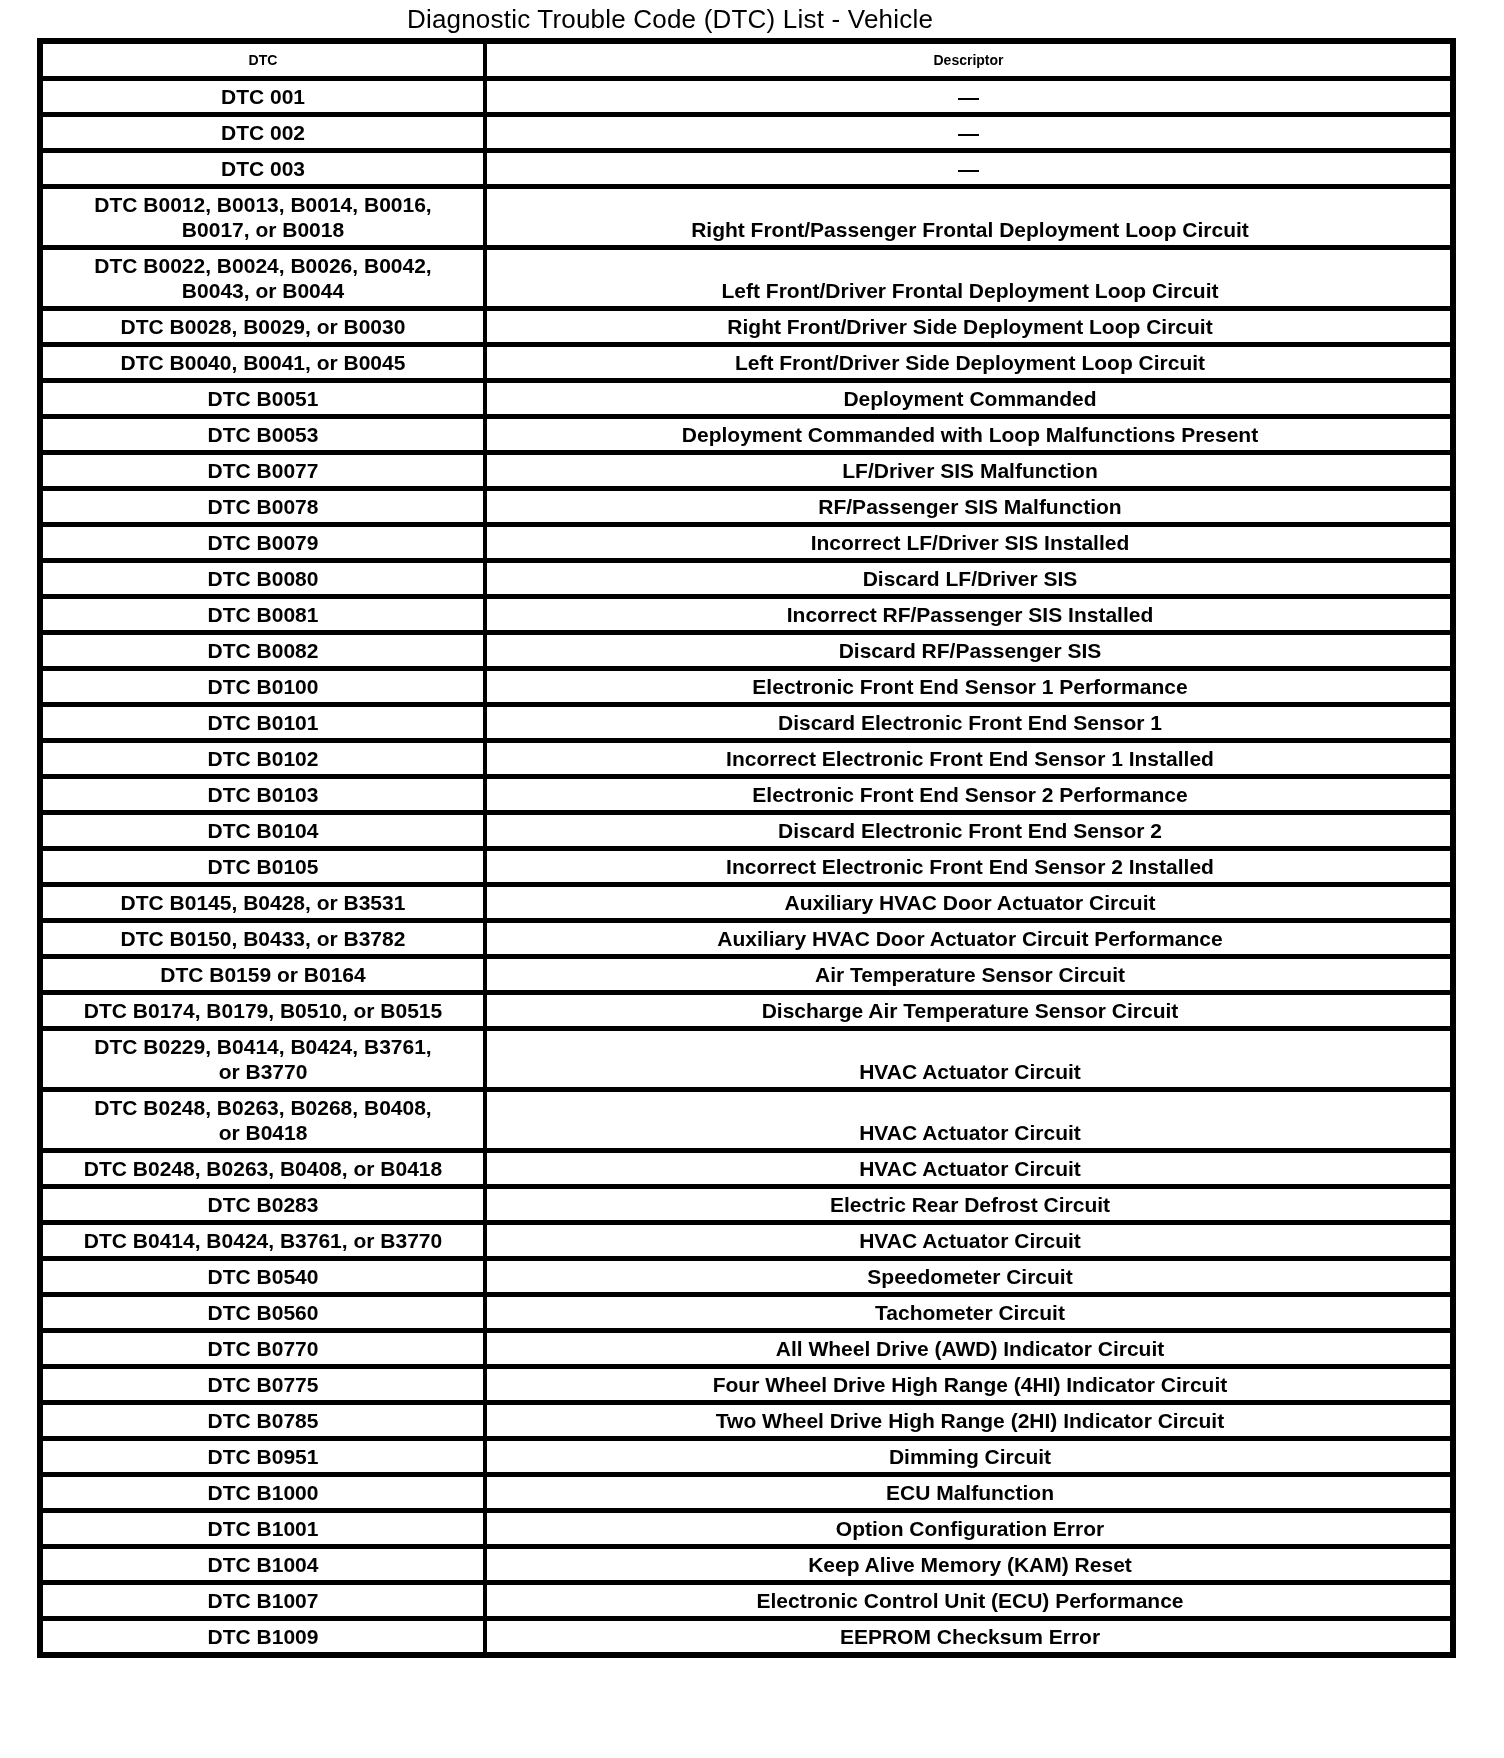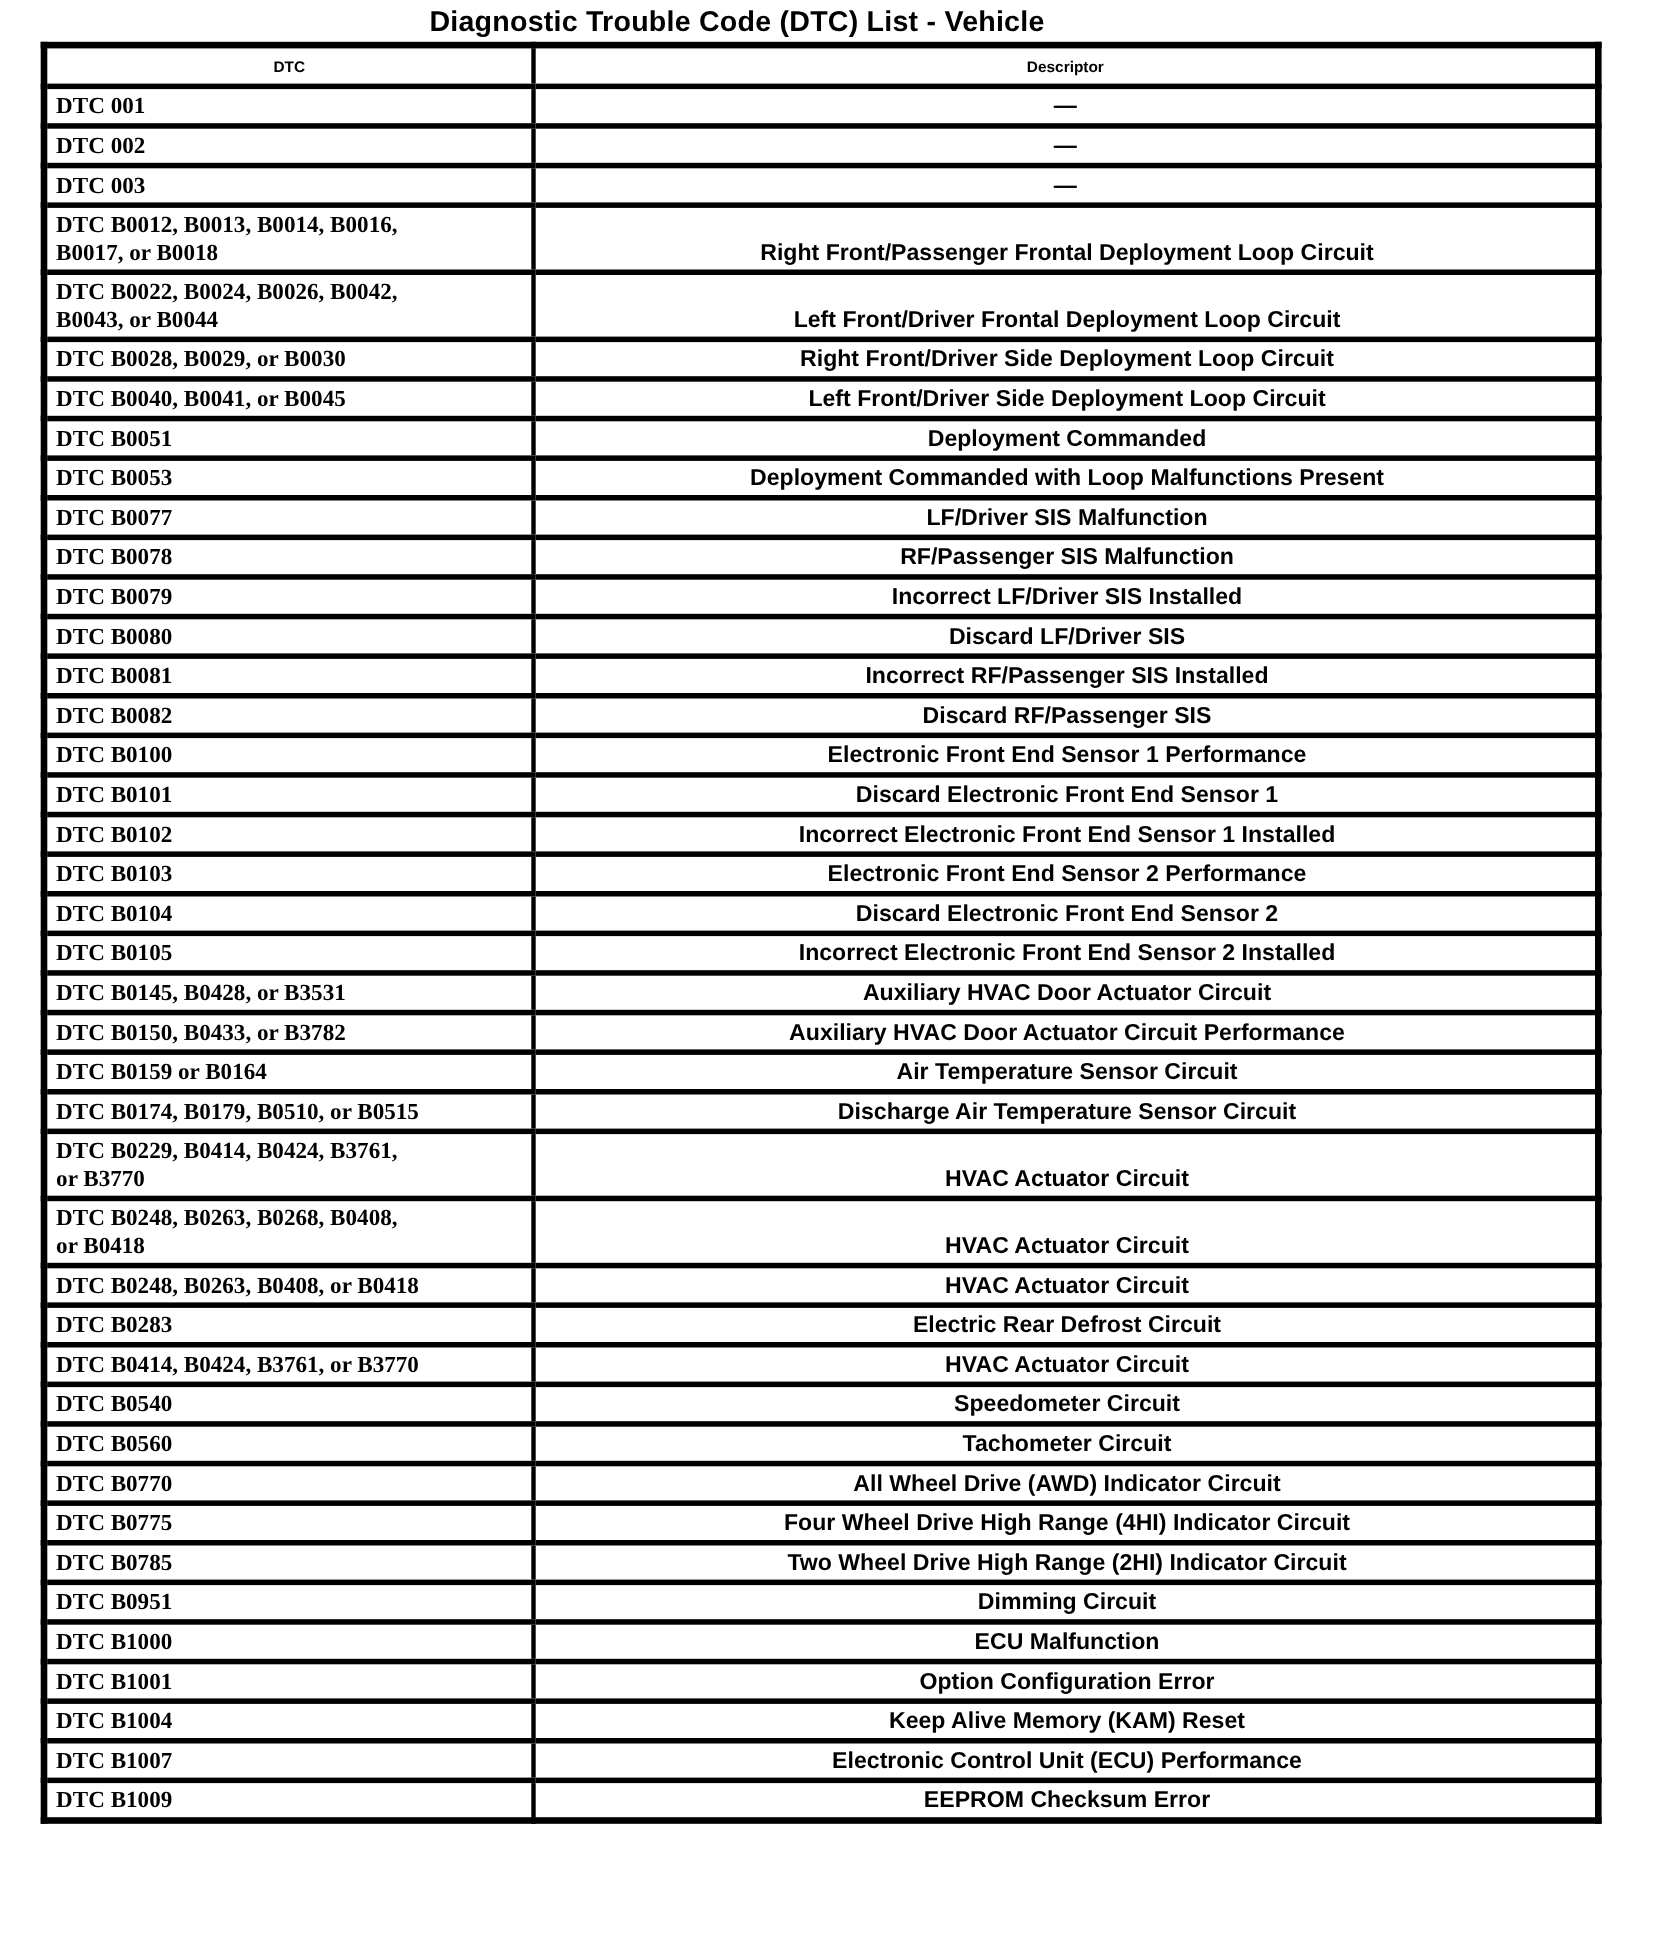--- a/index.html
+++ b/index.html
@@ -14,21 +14,21 @@
     width: 1504px;
     height: 1758px;
     background: #ffffff;
     overflow: hidden;
   }
   .page-title {
     width: 1340px;
     margin: 4px 0 0 0;
     text-align: center;
     font-size: 26px;
-    font-weight: bold;
+    font-weight: normal;
     letter-spacing: 0.2px;
     white-space: nowrap;
   }
   table.dtc-table {
     border-collapse: collapse;
     table-layout: fixed;
     width: 1413px;
     margin: 3px 0 0 37px;
     border: 6px solid #000;
   }
@@ -45,24 +45,23 @@
     overflow: hidden;
   }
   th {
     text-align: center;
     font-size: 14px;
     line-height: 24px;
     padding: 4px 8px;
     vertical-align: middle;
   }
   td.dtc {
-    text-align: left;
+    text-align: center;
     vertical-align: bottom;
     white-space: pre-line;
-    font-family: Liberation Serif, serif;
   }
   td.descriptor {
     text-align: center;
     vertical-align: bottom;
     padding-left: 11px;
   }
   td.descriptor.dash {
     text-align: center;
     padding-left: 8px;
   }

